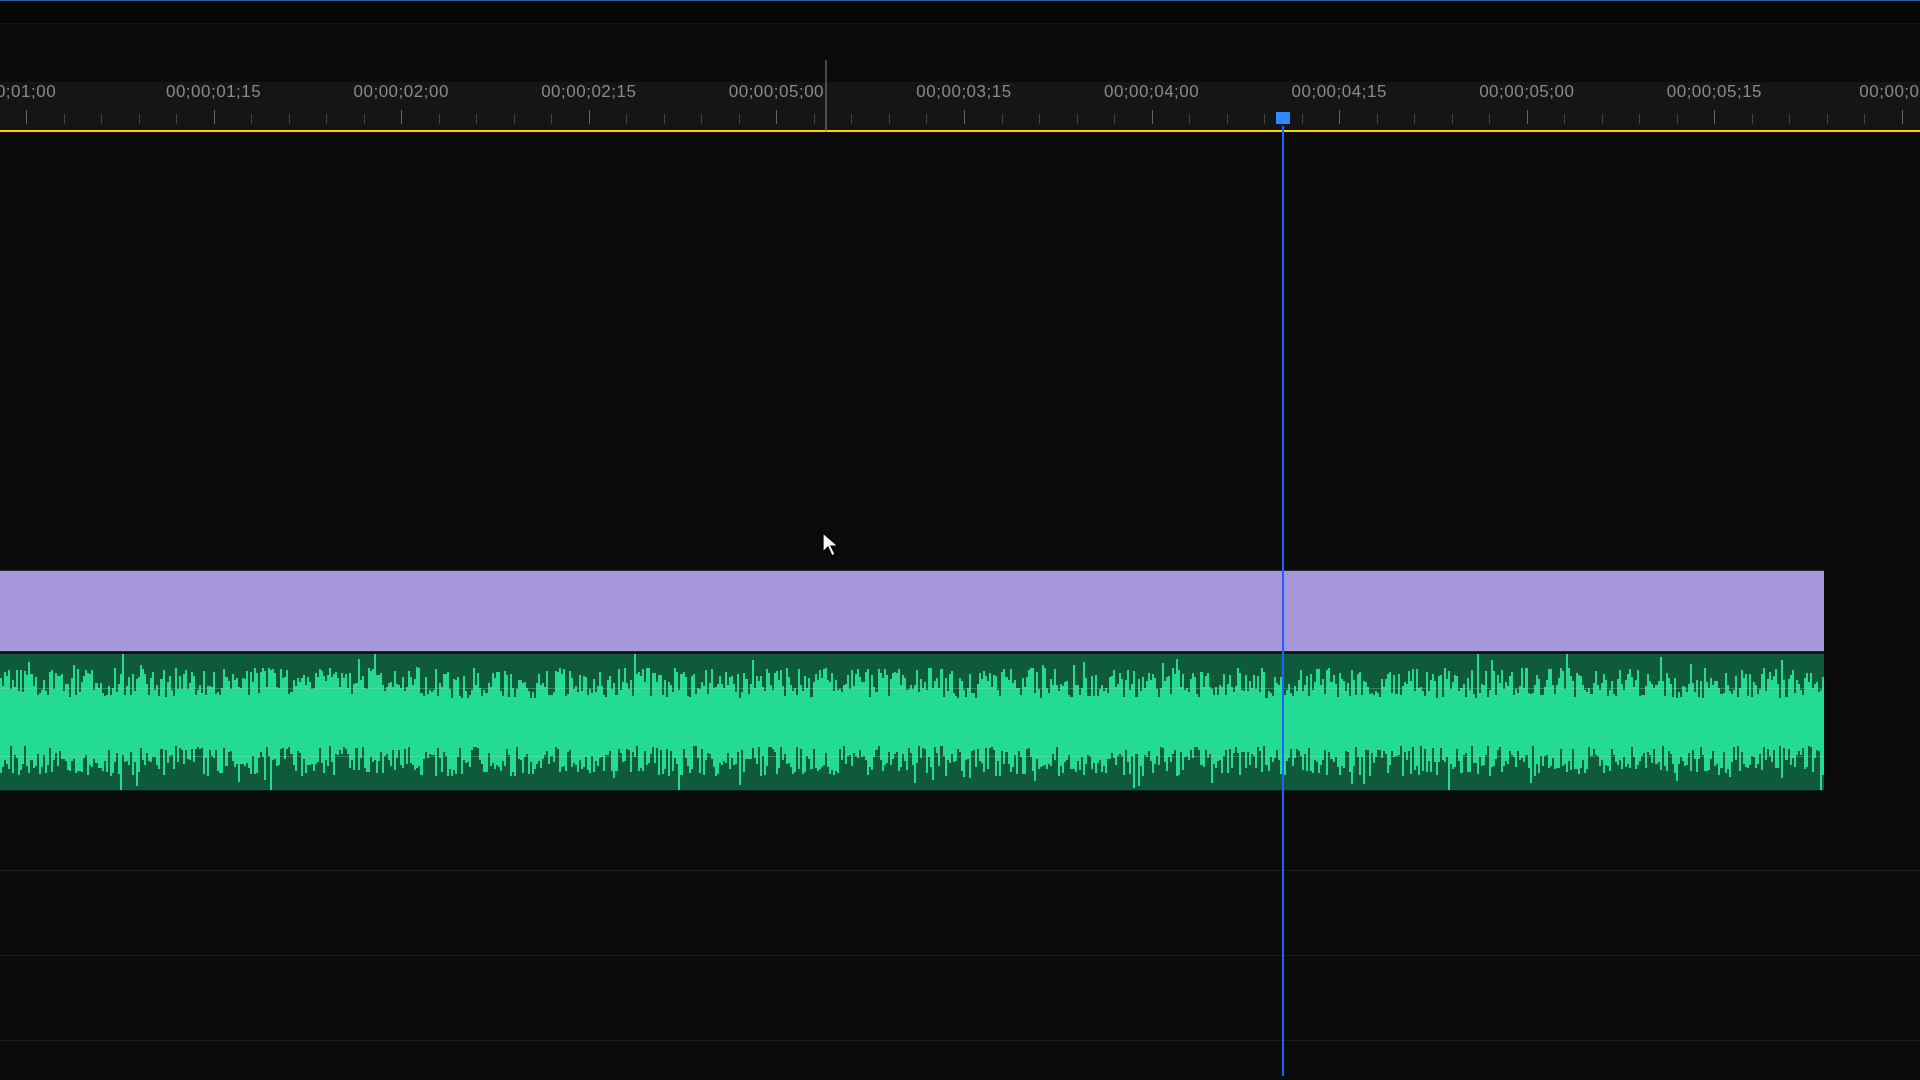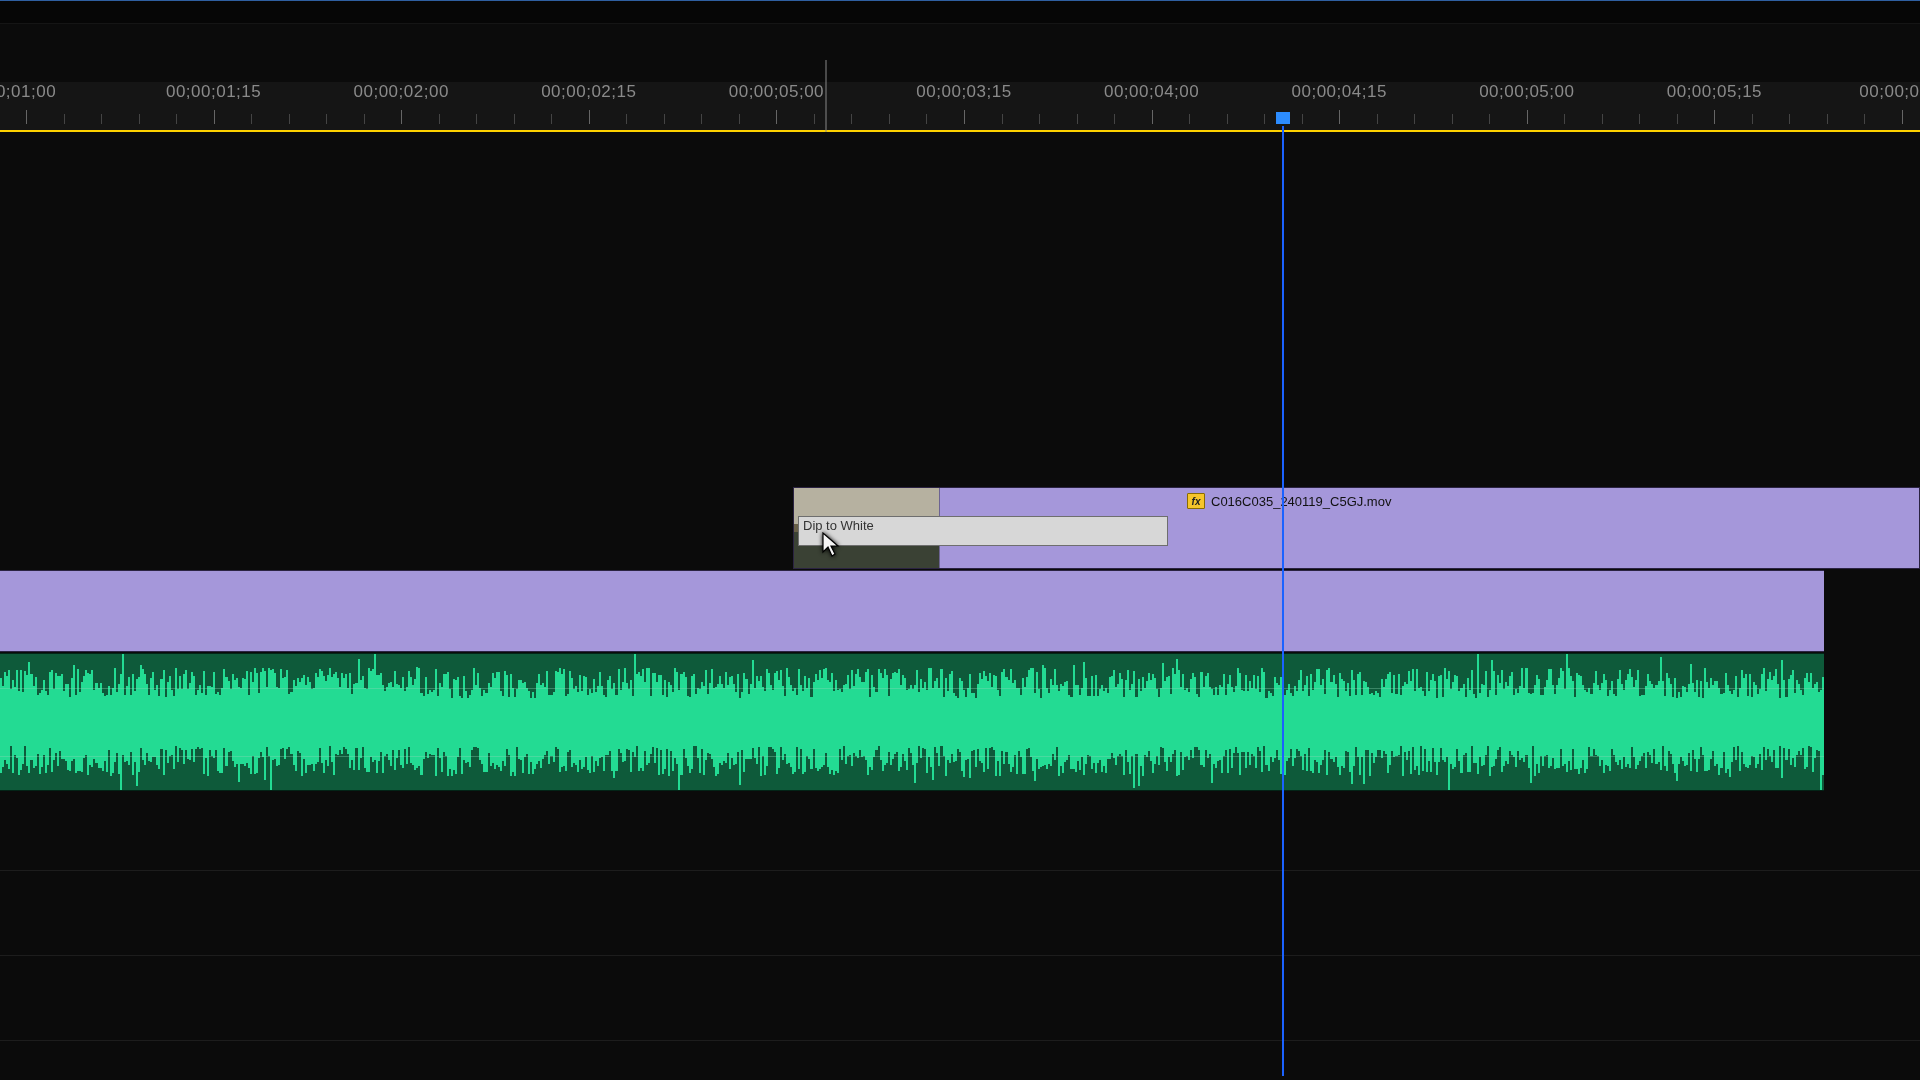--- a/index.html
+++ b/index.html
@@ -284,30 +284,20 @@
       <div class="tick" style="left: 1864.48px;"></div>
       <div class="tick major" style="left: 1902px;"></div>
       <div class="label" style="left: 1902px;">00;00;06;0</div>
     </div>
 
   <div class="dropline" style="--dp: var(--dropx); left: 826px;"></div>
 
   <div class="playhead-handle" style="--ph: var(--phx); left: 1283px;"></div>
   <div class="playhead-line" style="--ph: var(--phx); left: 1283px;"></div>
 
-  <div class="clip-v2" id="clipV2" style="left: 793px; width: 1127px;">
-    <div class="clip-thumb" style="width: 145px;"></div>
-    <div class="clip-header" id="clipHeader" style="left: 389px; right: 0px; top: 4px; height: 18px; border-bottom: none; background: transparent;">
-      <span class="fx-badge">fx</span>
-      <span>C016C035_240119_C5GJ.mov</span>
-    </div>
-    <div class="transition-overlay" id="transitionBox" style="width: 370px;">
-      <span>Dip to White</span>
-    </div>
-  </div>
 
   <div class="clip-v1" id="clipV1" style="width: 1824px;"></div>
 
   <div class="clip-audio" id="clipA" style="width: 1824px;">
     <div class="wave top">
       <div class="bars" id="waveTop">
           <span style="height:64.8%"></span>
           <span style="height:52.8%"></span>
           <span style="height:73.2%"></span>
           <span style="height:67.9%"></span>

